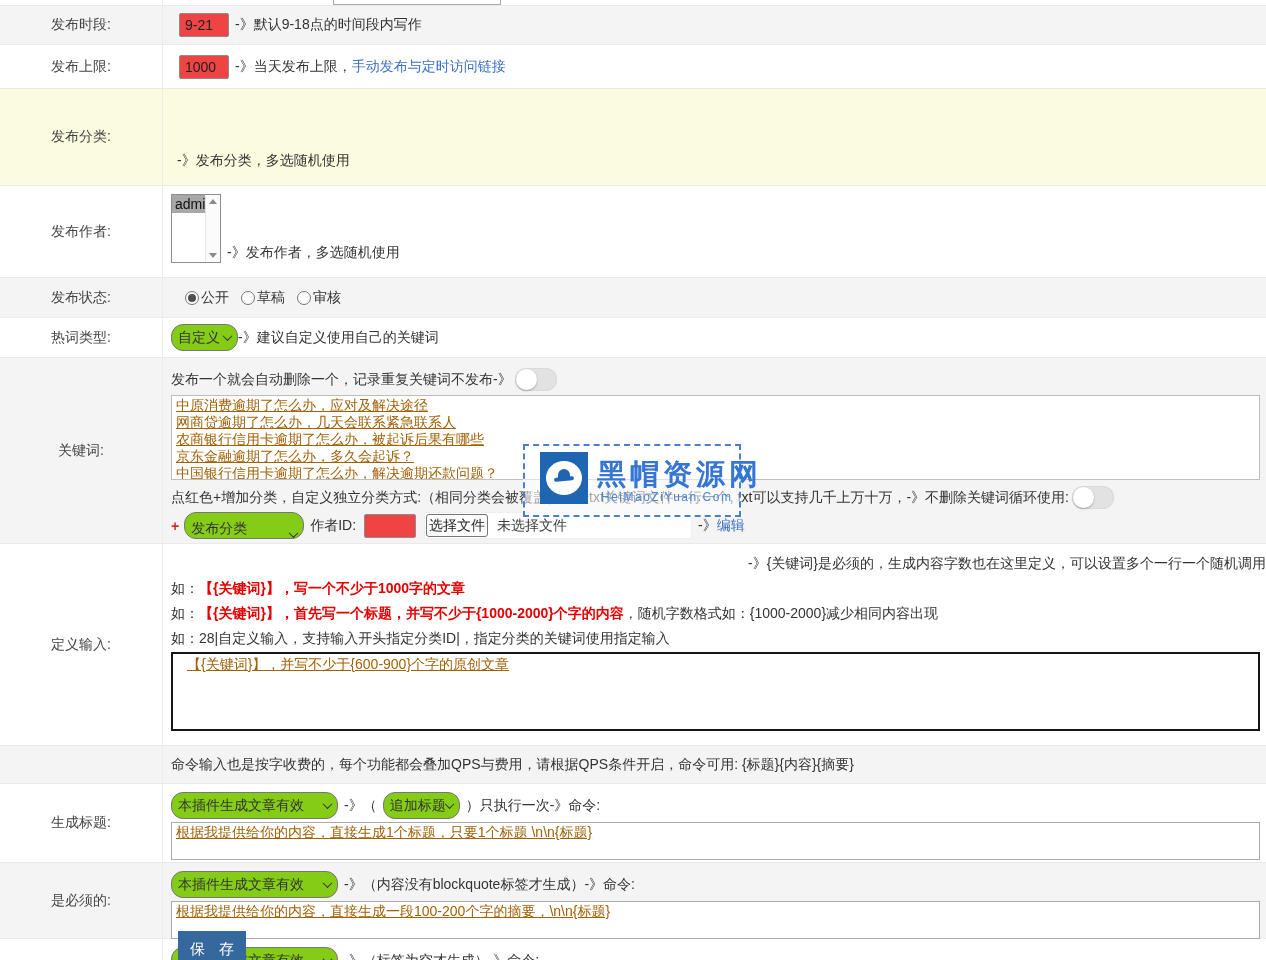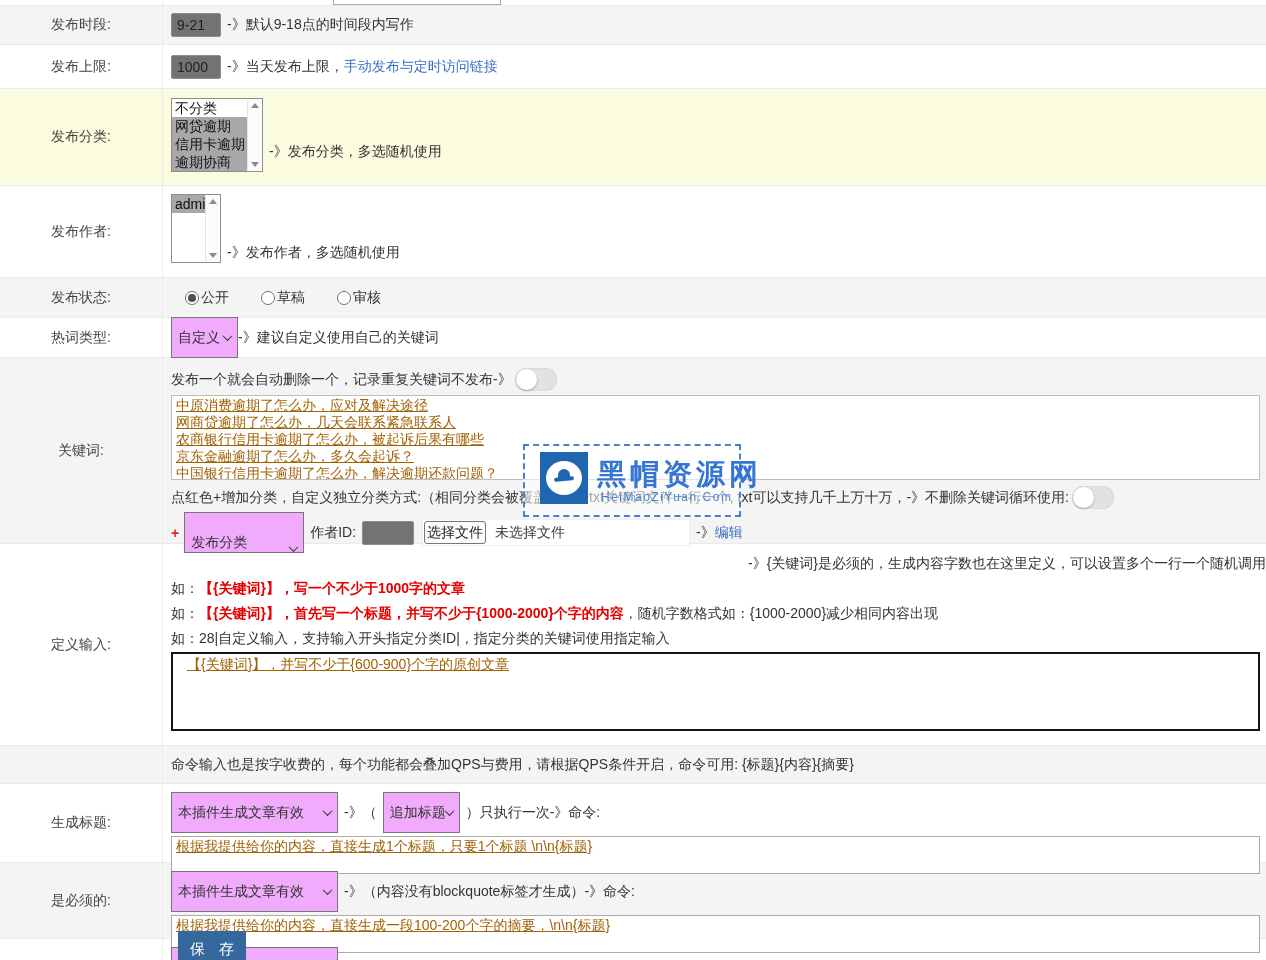--- a/index.html
+++ b/index.html
@@ -12,52 +12,52 @@
   .bg-gray { background:#f4f4f4; }
   .bg-white { background:#fff; }
   .bg-yellow { background:#fbfbdf; }
   .label { flex:0 0 163px; display:flex; align-items:center; justify-content:center;
     border-right:1px solid #ececec; color:#444; }
   .content { flex:1; padding-left:8px; position:relative; }
 
   .vcenter { display:flex; align-items:center; }
   .line { display:flex; align-items:center; white-space:nowrap; }
 
-  input.txt { height:24px; border:1px solid #8d8d8d; background:#737373; padding:0 5px;
-    font:inherit; color:#222; border-radius:2px; }
+  input.txt { height:24px; border:1px solid #8d8d8d; background:#ef4444; padding:0 5px;
+    font:inherit; color:#222; border-radius:2px;margin-left:8px; }
   .w-time { width:50px; }
   .w-num { width:50px; }
   .w-authorid { width:52px; }
 
   .hint { margin-left:6px; white-space:nowrap; }
   a.lnk { color:#3a6fc4; text-decoration:none; cursor:pointer; }
 
   
-  .sel { display:inline-flex; align-items:center; height:41px; border:1px solid #767676;
-    background:#f0abfc; border-radius:0; padding:0 6px; white-space:nowrap; }
+  .sel { display:inline-flex; align-items:center; height:27px; border:1px solid #767676;
+    background:#84cc16; border-radius:12px; padding:0 6px; white-space:nowrap; }
   .sel .caret { width:7px; height:7px; border-right:1.6px solid #333; border-bottom:1.6px solid #333;
     transform:rotate(45deg) translate(-1px,-1px); margin-left:8px; flex:0 0 auto; }
   .w-hot { width:67px; } .w-hot .caret{ margin-left:auto; }
   .w-cat { width:120px;align-items:flex-end; } .w-cat .caret{ margin-left:auto; }
   .w-plugin { width:167px; } .w-plugin .caret{ margin-left:auto; }
   .w-append { width:77px; } .w-append .caret{ margin-left:auto; }
 
   
   .listbox { position:relative; border:1px solid #8d8d8d; background:#fff; overflow:hidden; }
   .lb-cat { width:92px; height:74px; }
   .lb-author { width:50px; height:69px; }
   .listbox .item { height:18px; line-height:18px; padding-left:3px; margin-right:15px; color:#111; }
   .listbox .item.selected { background:#a8a8a8; }
   .scrollbar { position:absolute; top:1px; right:1px; bottom:1px; width:14px; background:#fbfbfb;
     border-left:1px solid #e4e4e4; display:flex; flex-direction:column; justify-content:space-between; align-items:center; }
   .arr-up { margin-top:3px; width:0; height:0; border-left:4px solid transparent; border-right:4px solid transparent; border-bottom:5px solid #8a8a8a; }
   .arr-down { margin-bottom:3px; width:0; height:0; border-left:4px solid transparent; border-right:4px solid transparent; border-top:5px solid #8a8a8a; }
 
   
-  .radio-group { display:flex; align-items:center; gap:32px; margin-left:14px;font-family:Liberation Mono, monospace; }
+  .radio-group { display:flex; align-items:center; gap:12px; margin-left:14px;font-family:Liberation Mono, monospace; }
   .radio-opt { display:flex; align-items:center; }
   .radio { width:14px; height:14px; border-radius:50%; border:1px solid #737373; background:#fff;
     display:inline-block; position:relative; margin-right:2px; }
   .radio.checked::after { content:''; position:absolute; left:2px; top:2px; right:2px; bottom:2px;
     border-radius:50%; background:#4f4f4f; }
 
   
   .toggle { width:42px; height:23px; border-radius:12px; background:#e2e2e2;
     box-shadow: inset 0 0 0 1px #dadada; position:relative; display:inline-block; flex:0 0 auto; margin-left:3px; }
   .toggle::after { content:''; position:absolute; left:1px; top:1px; width:21px; height:21px;
@@ -128,31 +128,21 @@
     <div class="content vcenter">
       <input class="txt w-num" value="1000" style="">
       <span class="hint">-》当天发布上限，</span>
       <a class="lnk">手动发布与定时访问链接</a>
     </div>
   </div>
 
   <div class="row bg-yellow" style="height:97px;">
     <div class="label">发布分类:</div>
     <div class="content" style="display:flex; align-items:flex-end; padding-top:9px; padding-bottom:13px;">
-      <div class="listbox lb-cat">
-        <div class="item">不分类</div>
-        <div class="item selected">网贷逾期</div>
-        <div class="item selected">信用卡逾期</div>
-        <div class="item selected">逾期协商</div>
-        <div class="scrollbar">
-          <span class="arr-up"></span>
-          <span class="arr-down"></span>
-        </div>
-      </div>
-      <span class="hint" style="margin-bottom:11px;">-》发布分类，多选随机使用</span>
+      <span class="hint" style="margin-bottom:2px;">-》发布分类，多选随机使用</span>
     </div>
   </div>
 
   <div class="row bg-white" style="height:92px;">
     <div class="label">发布作者:</div>
     <div class="content" style="display:flex; align-items:flex-end; padding-top:9px; padding-bottom:14px;">
       <div class="listbox lb-author">
         <div class="item selected">admin</div>
         <div class="scrollbar">
           <span class="arr-up"></span>

